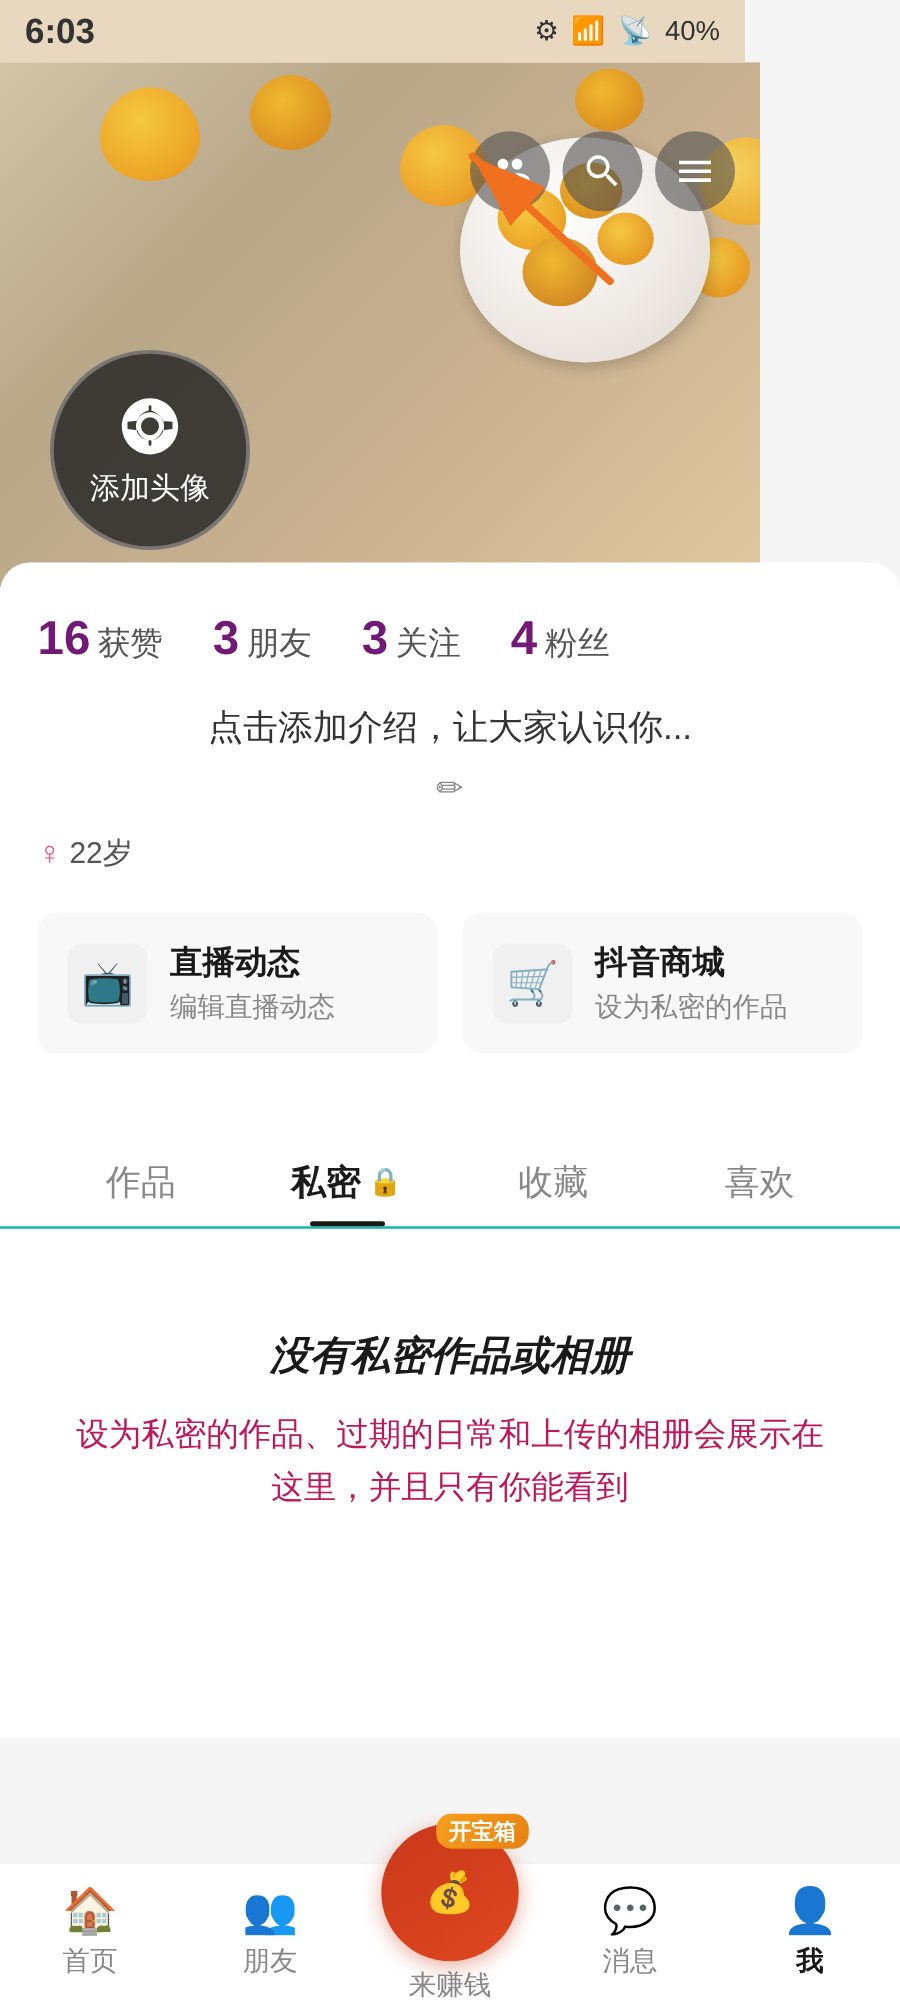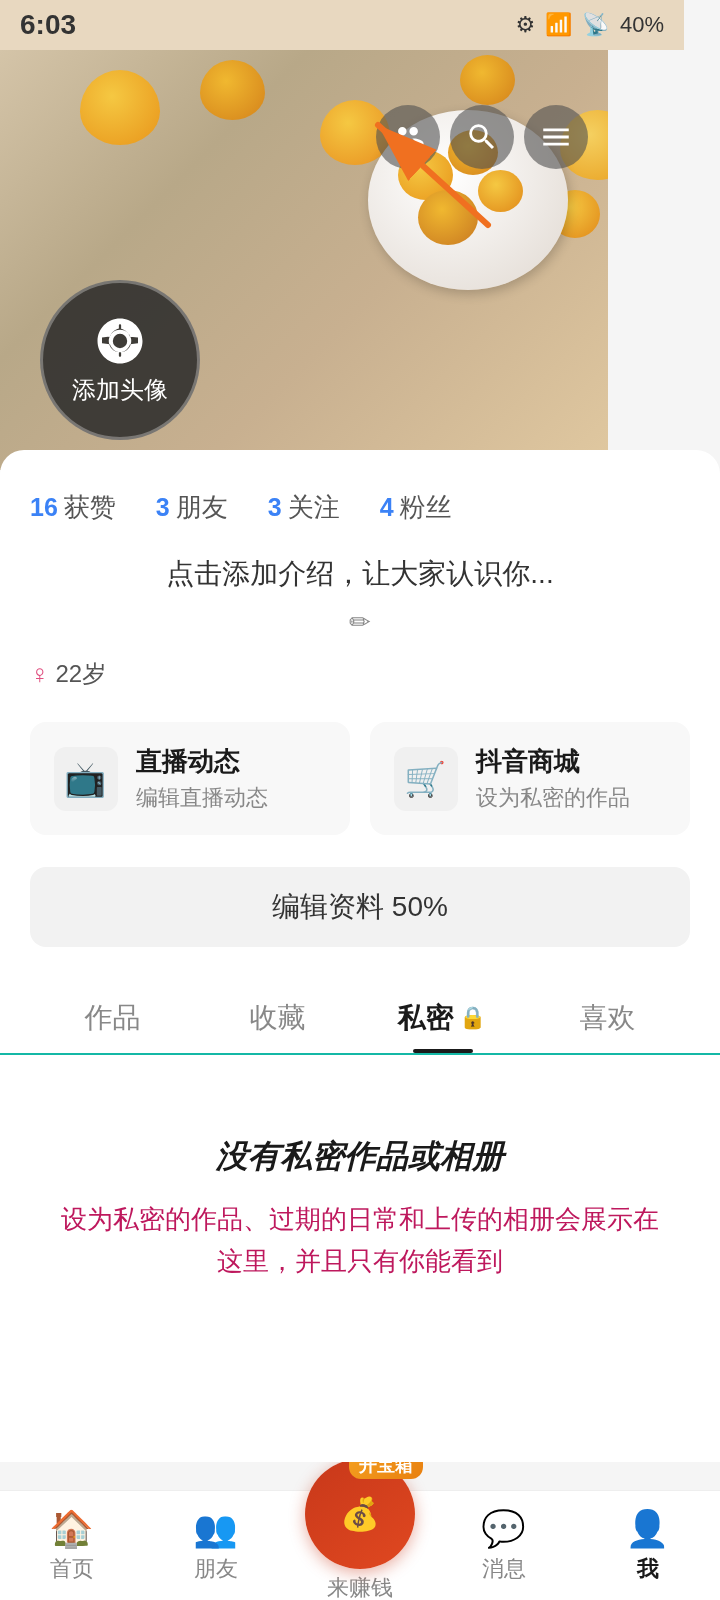--- a/index.html
+++ b/index.html
@@ -7,21 +7,21 @@
     body {
       width: 720px;
       min-height: 1600px;
       font-family: -apple-system, 'PingFang SC', 'Microsoft YaHei', sans-serif;
       background: #f5f5f5;
       overflow-x: hidden;
     }
 
     
     .status-bar {
-      width: 684px;
+      width: 596px;
       height: 50px;
       background: #e8d8c0;
       display: flex;
       align-items: center;
       justify-content: space-between;
       padding: 0 20px;
       position: relative;
       z-index: 10;
     }
     .status-time {
@@ -164,23 +164,23 @@
       gap: 40px;
       margin-bottom: 30px;
       padding-top: 10px;
     }
     .stat-item {
       display: flex;
       align-items: baseline;
       gap: 6px;
     }
     .stat-num {
-      font-size: 25px;
+      font-size: 38px;
       font-weight: 700;
-      color: #3b82f6;
+      color: #701a75;
     }
     .stat-label {
       font-size: 26px;
       color: #555;
     }
 
     
     .bio-row {
       display: flex;
       align-items: center;
@@ -528,33 +528,32 @@
     <div class="feature-card">
       <div class="feature-icon">🛒</div>
       <div class="feature-info">
         <span class="feature-title">抖音商城</span>
         <span class="feature-sub">设为私密的作品</span>
       </div>
     </div>
   </div>
 
   <div class="action-btns">
-    <button class="action-btn">编辑资料 50%</button>
   </div>
 
   <div class="tab-bar">
     <div class="tab-item">
       <span>作品</span>
     </div>
-    <div class="tab-item">
-      <span>收藏</span>
-    </div>
     <div class="tab-item active">
       <span>私密</span>
       <span class="lock-icon">🔒</span>
+    </div>
+    <div class="tab-item">
+      <span>收藏</span>
     </div>
     <div class="tab-item">
       <span>喜欢</span>
     </div>
   </div>
 
   <div class="empty-state">
     <div class="empty-title">没有私密作品或相册</div>
     <div class="empty-desc">设为私密的作品、过期的日常和上传的相册会展示在这里，并且只有你能看到</div>
   </div>

